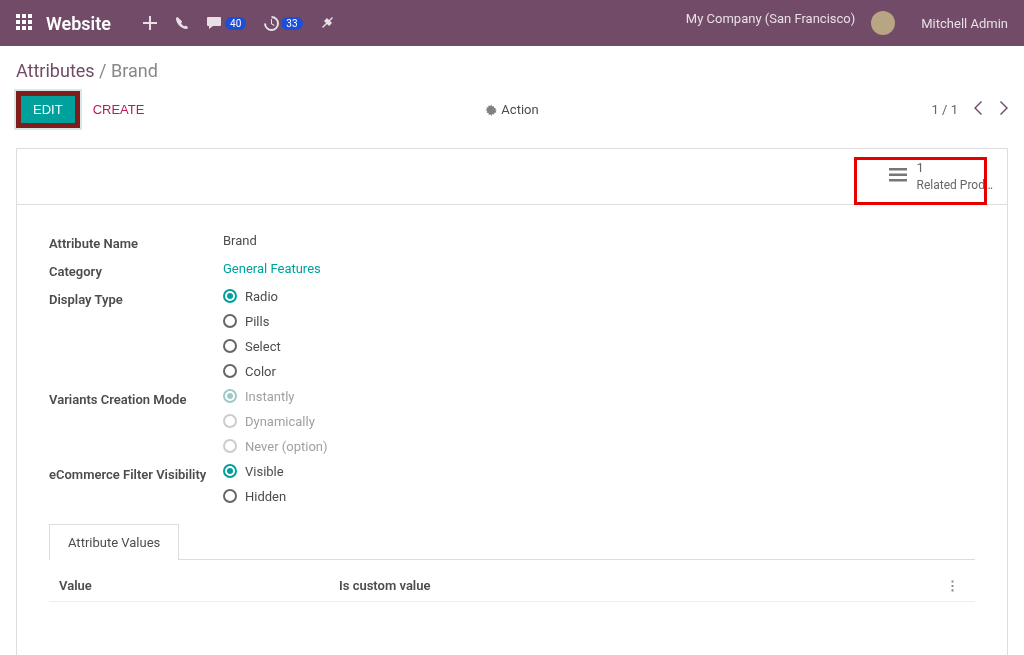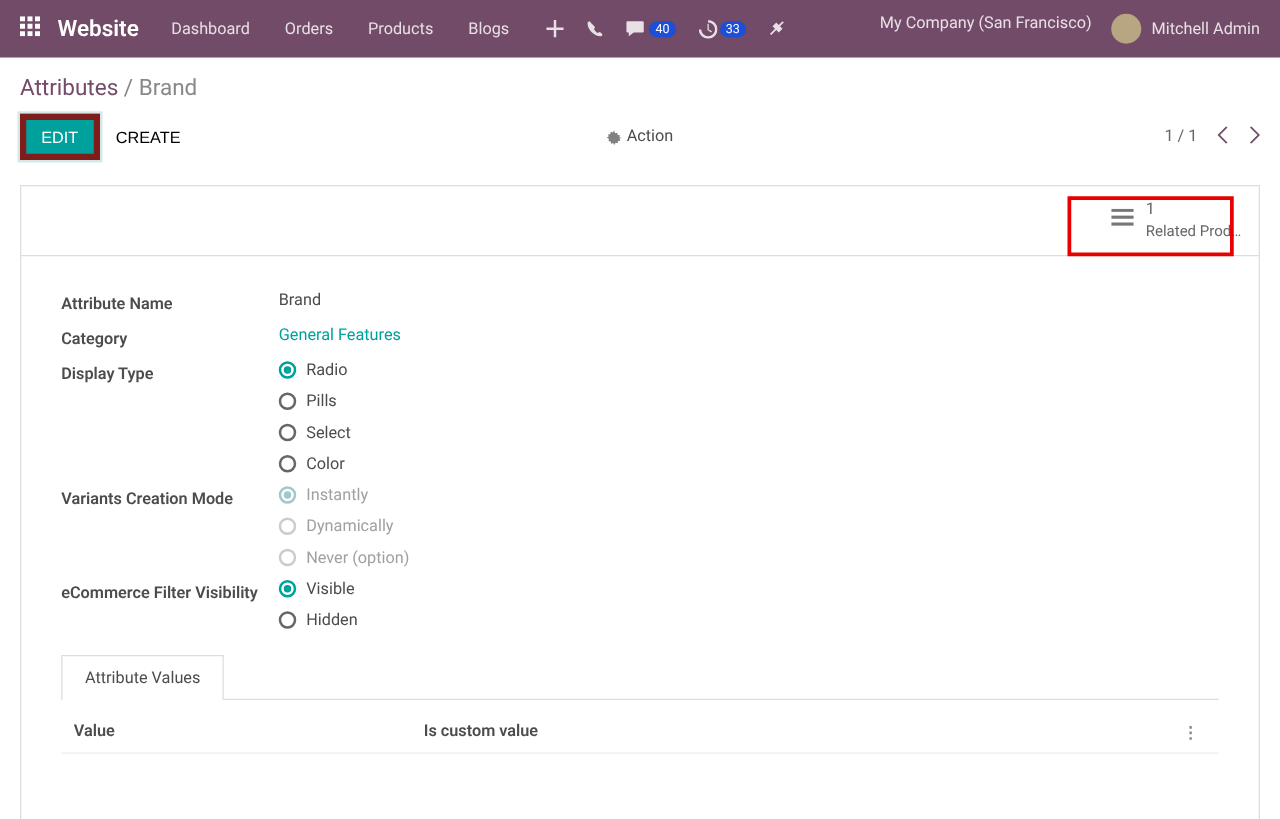--- a/index.html
+++ b/index.html
@@ -9,36 +9,36 @@
     .topnav { background: #714b67; height: 46px; display: flex; align-items: center; padding: 0 16px; color: #fff; }
     .apps-icon { cursor: pointer; margin-right: 14px; }
     .brand { font-size: 18px; font-weight: 600; margin-right: 14px; }
     .nav-items { display: flex; gap: 4px; }
     .nav-item { padding: 6px 12px; color: #e8e0e5; font-size: 13px; cursor: pointer; }
     .nav-icons { display: flex; align-items: center; gap: 18px; margin-left: 18px; }
     .nav-icon { color: #e8e0e5; cursor: pointer; display: flex; align-items: center; position: relative; }
     .badge { background: #1d4ed8; color: #fff; font-size: 10px; padding: 1px 5px; border-radius: 8px; margin-left: 2px; }
     .nav-right { margin-left: auto; display: flex; align-items: flex-start; gap: 16px; }
     .company { color: #e8e0e5; font-size: 13px; cursor: pointer; }
-    .user { display: flex; align-items: center; gap: 8px; cursor: pointer; }
+    .user { display: flex; align-items: center; gap: 26px; cursor: pointer; }
     .avatar { width: 24px; height: 24px; border-radius: 50%; background: #b8a582; display: inline-block; }
     .username { color: #e8e0e5; font-size: 13px; }
 
     
     .breadcrumb-bar { padding: 14px 16px 10px; display: flex; align-items: center; }
     .breadcrumb { font-size: 18px; }
     .breadcrumb .link { color: #714b67; cursor: pointer; margin-top: 48px; }
     .breadcrumb .sep { color: #888; }
     .breadcrumb .current { color: #888; }
 
     
     .control-bar { padding: 0 16px 12px; display: flex; align-items: center; }
     .btn { padding: 6px 12px; font-size: 13px; border: 1px solid transparent; cursor: pointer; background: none; }
     .btn-primary { background: #00a09d; color: #fff; border: 5px solid #7f1d1d; box-shadow: 0 0 0 2px #d5e8e7; }
-    .btn-secondary { color: #000000; }
+    .btn-secondary { color: #be185d; }
     .action-wrap { margin-left: auto; position: absolute; left: 50%; transform: translateX(-50%); }
     .action-btn { color: #4c4c4c; font-size: 13px; display: flex; align-items: center; gap: 4px; cursor: pointer; }
     .pager { margin-left: auto; display: flex; align-items: center; gap: 16px; color: #666; }
     .pager-nav { display: flex; gap: 16px; }
     .pager-arrow { color: #714b67; cursor: pointer; font-size: 16px; }
 
     
     .content-area { position: relative; height: 530px; overflow-y: scroll; padding: 0 16px 0 16px; }
     .content-area::-webkit-scrollbar { width: 17px; }
     .content-area::-webkit-scrollbar-track { background: #f1f1f1; }
@@ -91,26 +91,20 @@
         <rect x="12" y="0" width="4" height="4"></rect>
         <rect x="0" y="6" width="4" height="4"></rect>
         <rect x="6" y="6" width="4" height="4"></rect>
         <rect x="12" y="6" width="4" height="4"></rect>
         <rect x="0" y="12" width="4" height="4"></rect>
         <rect x="6" y="12" width="4" height="4"></rect>
         <rect x="12" y="12" width="4" height="4"></rect>
       </svg>
   </span>
   <span class="brand">Website</span>
-  <div class="nav-items">
-    <span class="nav-item">Dashboard</span>
-    <span class="nav-item">Orders</span>
-    <span class="nav-item">Products</span>
-    <span class="nav-item">Blogs</span>
-  </div>
   <div class="nav-icons">
     <span class="nav-icon">
       <svg width="14" height="14" viewBox="0 0 14 14">
           <path fill="#e8e0e5" d="M6 0h2v6h6v2H8v6H6V8H0V6h6z"></path>
         </svg>
     </span>
     <span class="nav-icon">
       <svg width="14" height="14" viewBox="0 0 14 14">
           <path fill="#e8e0e5" d="M2.5 1C2 1 1 2 1 2.5c0 5 5.5 10.5 10.5 10.5.5 0 1.5-1 1.5-1.5 0-.3-2-2-2.3-2-.3 0-1.2.8-1.5.8-.5 0-3-2.5-3-3 0-.3.8-1.2.8-1.5 0-.3-1.7-2.3-2-2.3C4.7 3.5 3 1 2.5 1z"></path>
         </svg>

